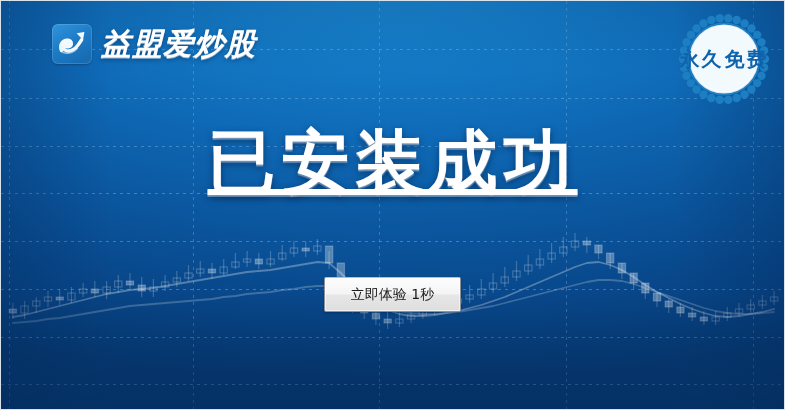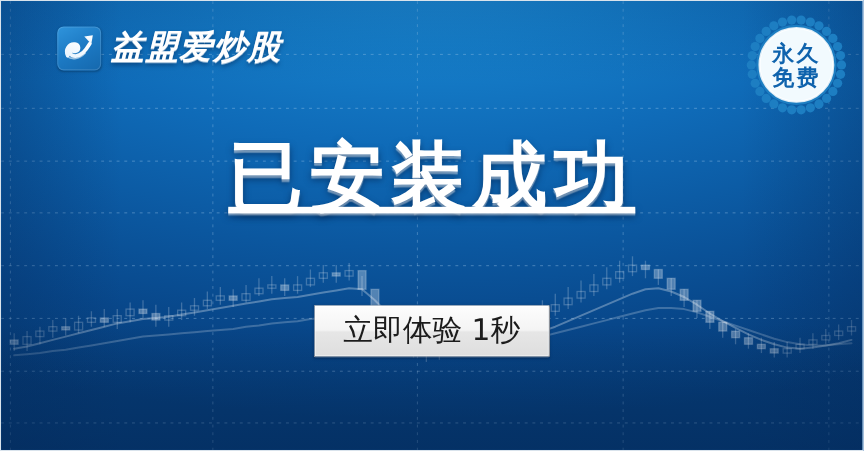--- a/index.html
+++ b/index.html
@@ -75,21 +75,21 @@
     white-space:nowrap;line-height:1;
   }
 
   
   #seal{
     position:absolute;right:14px;top:12px;
     width:92px;height:92px;z-index:6;
   }
   #seal .seal-text{
     position:absolute;left:0;top:0;width:92px;height:92px;
-    display:flex;flex-direction:column;align-items:center;justify-content:center;
+    display:flex;flex-direction:row;align-items:center;justify-content:center;
     gap:1px;pointer-events:none;
   }
   #seal .seal-line{
     font-size:20px;font-weight:bold;color:#0f63ad;
     letter-spacing:2px;line-height:1.05;
     font-family:"DejaVu Sans","Liberation Sans",sans-serif;
   }
 
   
   #headline{
@@ -105,21 +105,21 @@
   }
 
   
   #cta-wrap{
     position:absolute;left:0;right:0;top:276px;
     display:flex;justify-content:center;z-index:7;
   }
   #cta{
     display:inline-block;
     padding:9px 26px 10px;
-    font-size:27px;color:#1c1c1c;
+    font-size:14px;color:#1c1c1c;
     font-family:"DejaVu Sans","Liberation Sans",sans-serif;
     background:linear-gradient(to bottom,#fdfdfd 0%,#f4f4f4 48%,#e6e6e6 52%,#dedede 100%);
     border:1px solid #8c9199;
     border-top-color:#b9bec4;
     border-radius:2px;
     box-shadow:inset 0 1px 0 rgba(255,255,255,.95),
                inset 0 0 0 1px rgba(255,255,255,.55),
                0 1px 2px rgba(0,20,50,.35);
     cursor:pointer;white-space:nowrap;line-height:1;
   }

